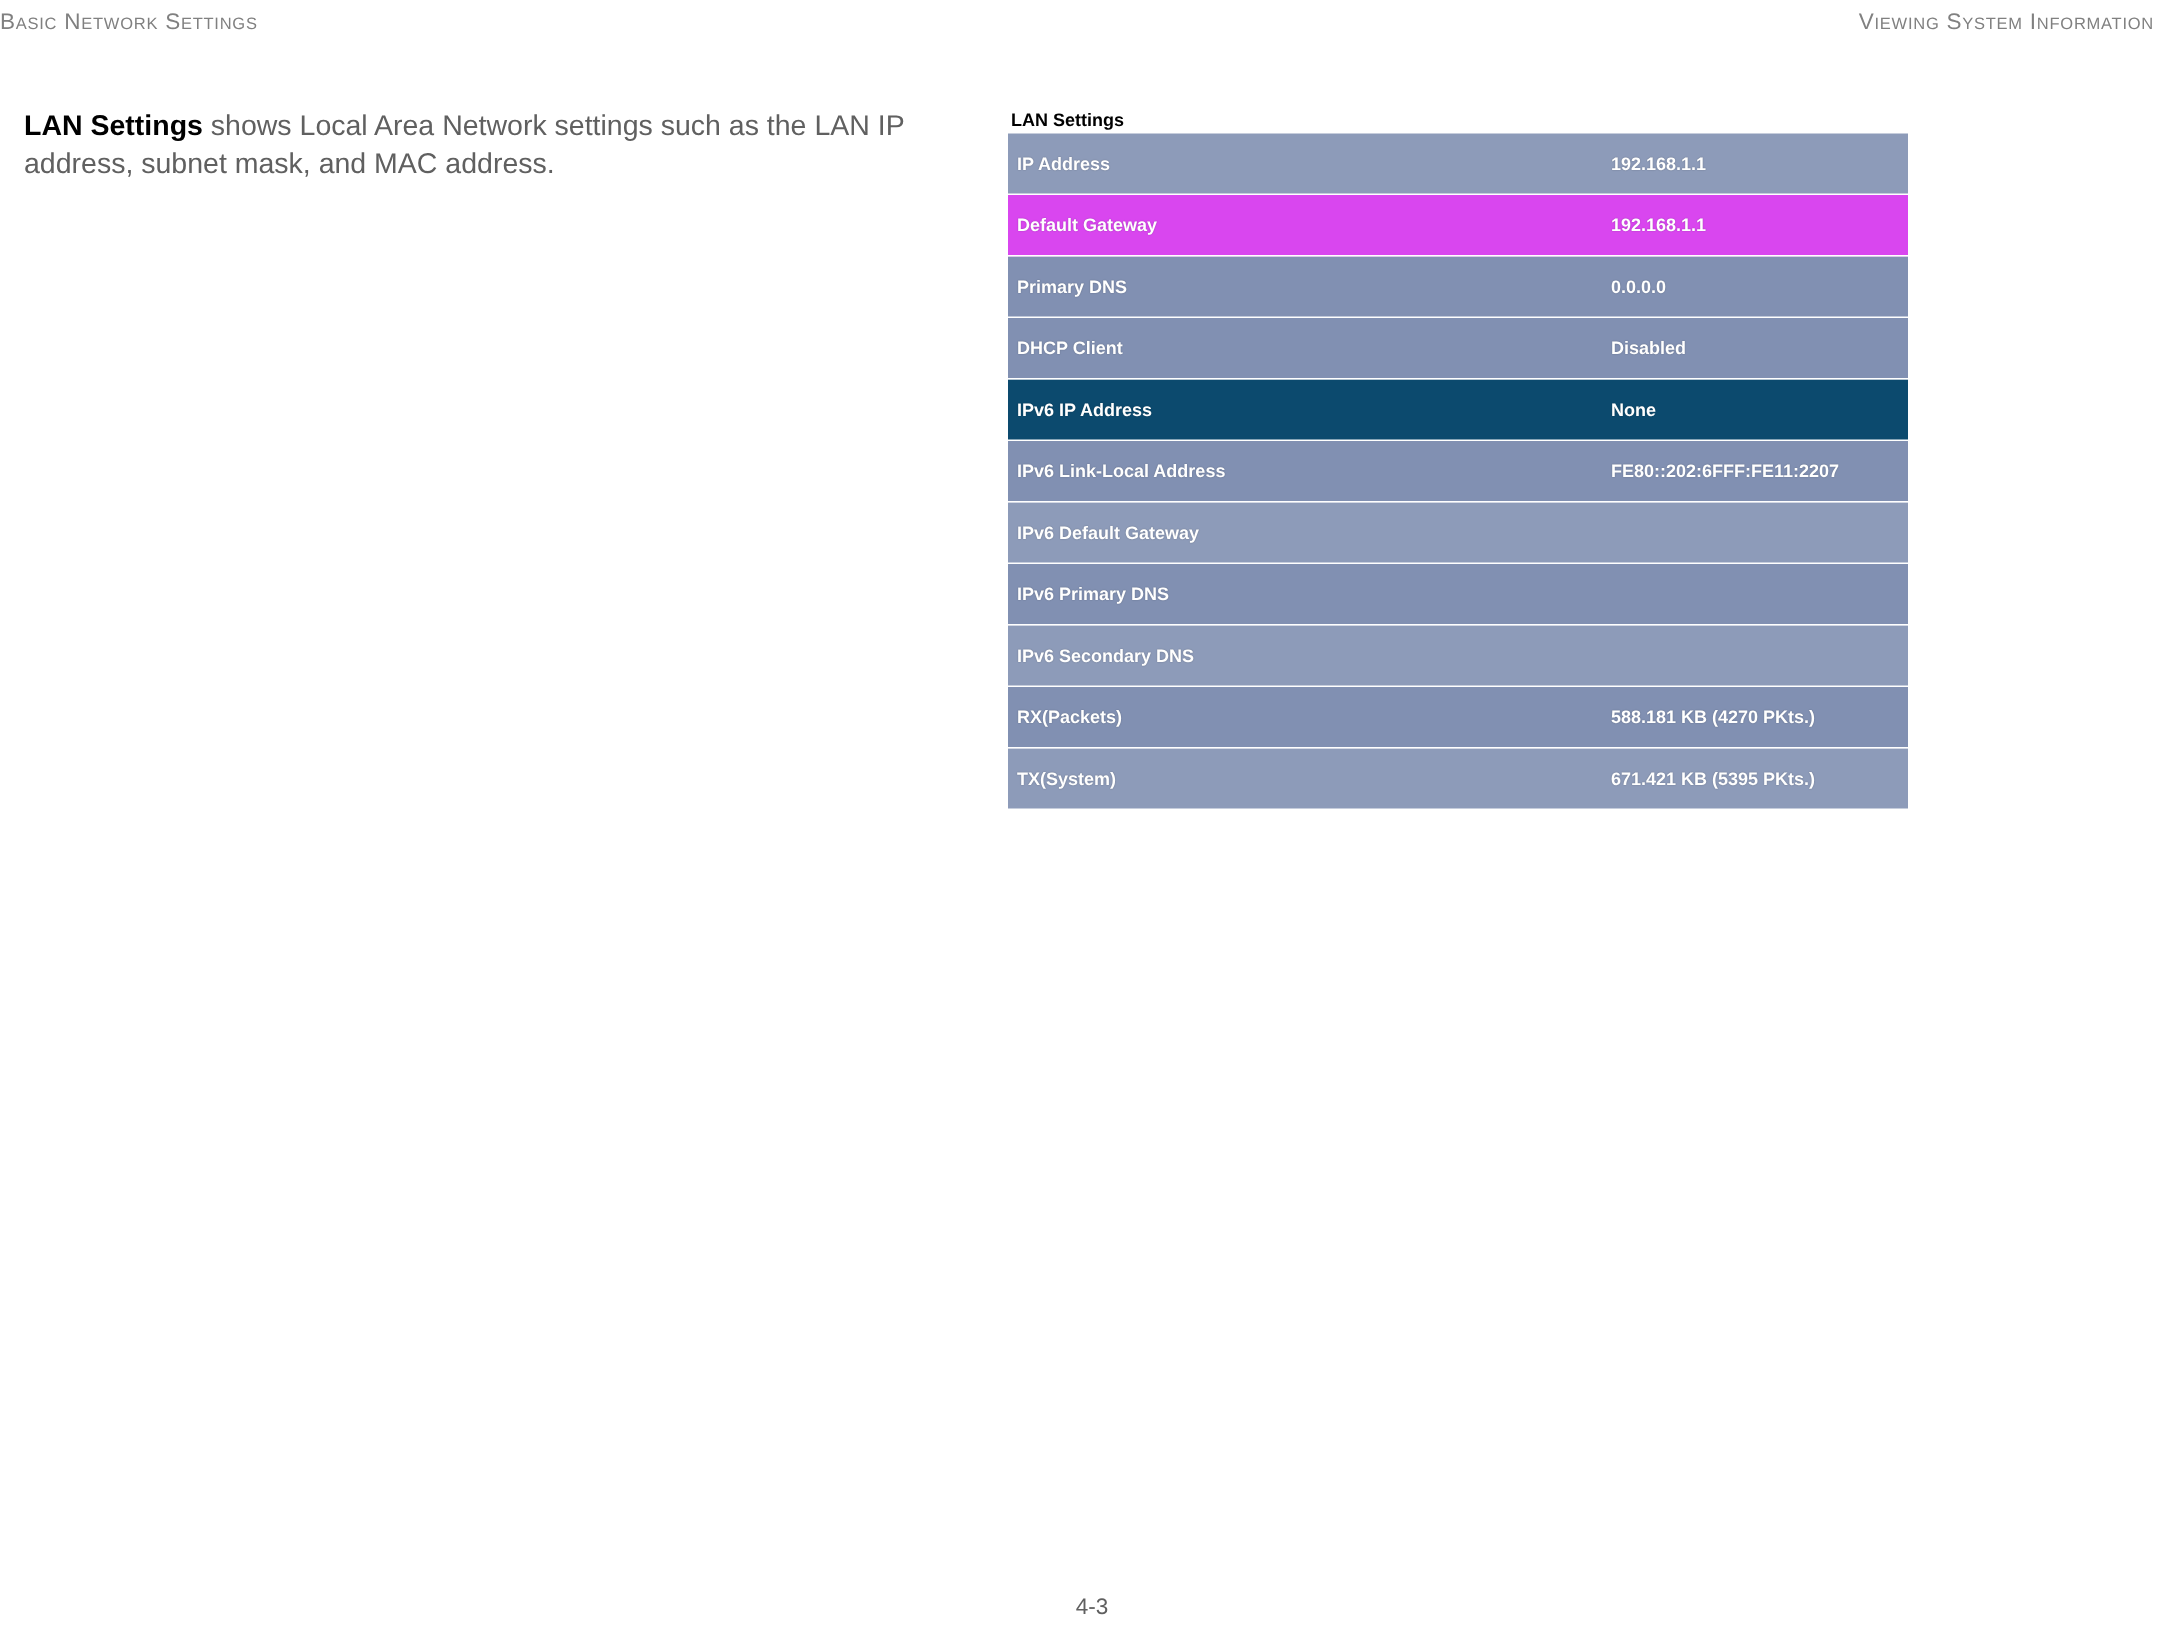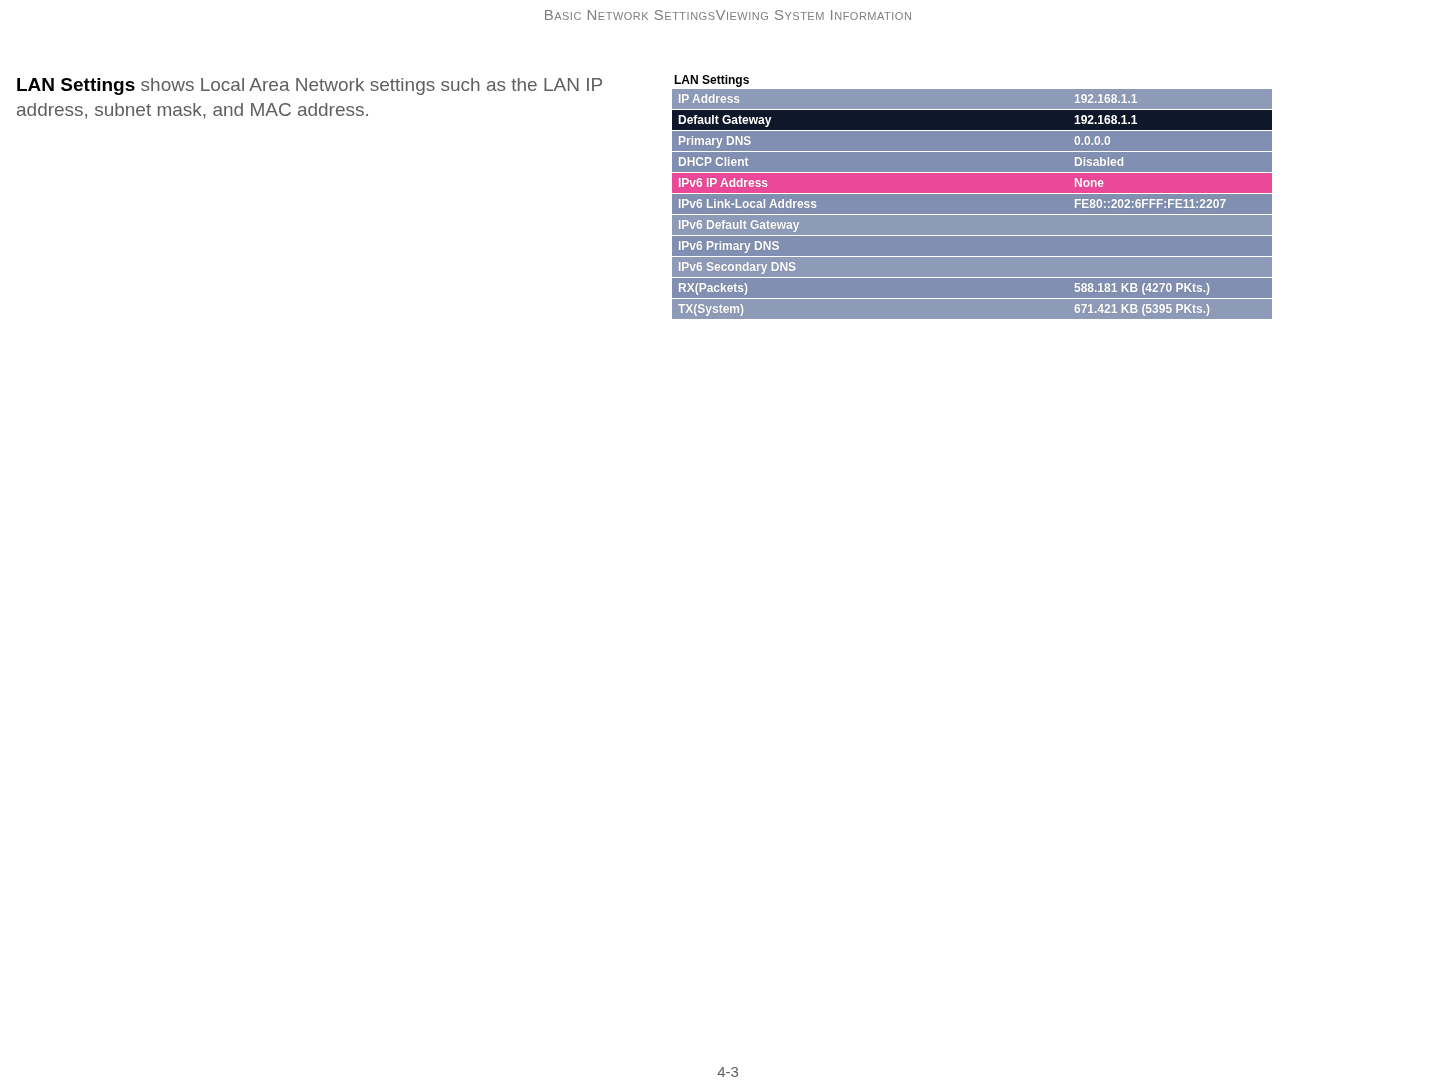--- a/index.html
+++ b/index.html
@@ -6,22 +6,22 @@
     body {
       font-family: Arial, Helvetica, sans-serif;
       background: #ffffff;
       width: 1456px;
       height: 1090px;
       position: relative;
       padding: 0;
     }
     .header {
       display: flex;
-      justify-content: center;
-      padding: 6px 20px 0 20px;
+      justify-content: space-between;
+      padding: 6px 20px 0 0;
       font-size: 15px;
       color: #808080;
       font-variant: small-caps;
       letter-spacing: 0.5px;
     }
     .header-left, .header-right {
       font-weight: 400;
     }
     .content {
       display: flex;
@@ -50,39 +50,39 @@
       color: #000000;
       margin-bottom: 2px;
       padding-left: 2px;
     }
     .settings-table {
       width: 100%;
       border-collapse: collapse;
       font-size: 12px;
     }
     .settings-table td {
-      padding: 3px 6px;
+      padding: 13px 6px;
       color: #ffffff;
       font-weight: bold;
       border-bottom: 1px solid #ffffff;
       text-shadow: 0 0 1px rgba(0,0,0,0.3);
     }
     .settings-table td:first-child {
       width: 66%;
     }
     .settings-table td:last-child {
       width: 34%;
     }
     .row-0 td { background: #8d9bb9; }
     .row-1 td { background: #8190b2; }
-    .row-2 td { background: #0f172a; }
+    .row-2 td { background: #d946ef; }
     .row-3 td { background: #8190b2; }
     .row-4 td { background: #8d9bb9; }
     .row-5 td { background: #8190b2; }
-    .row-6 td { background: #ec4899; }
+    .row-6 td { background: #0c4a6e; }
     .row-7 td { background: #8190b2; }
     .row-8 td { background: #8d9bb9; }
     .row-9 td { background: #8190b2; }
     .row-10 td { background: #8d9bb9; }
     .row-11 td { background: #8190b2; }
     .row-12 td { background: #8d9bb9; }
     .page-number {
       position: absolute;
       bottom: 10px;
       left: 50%;

